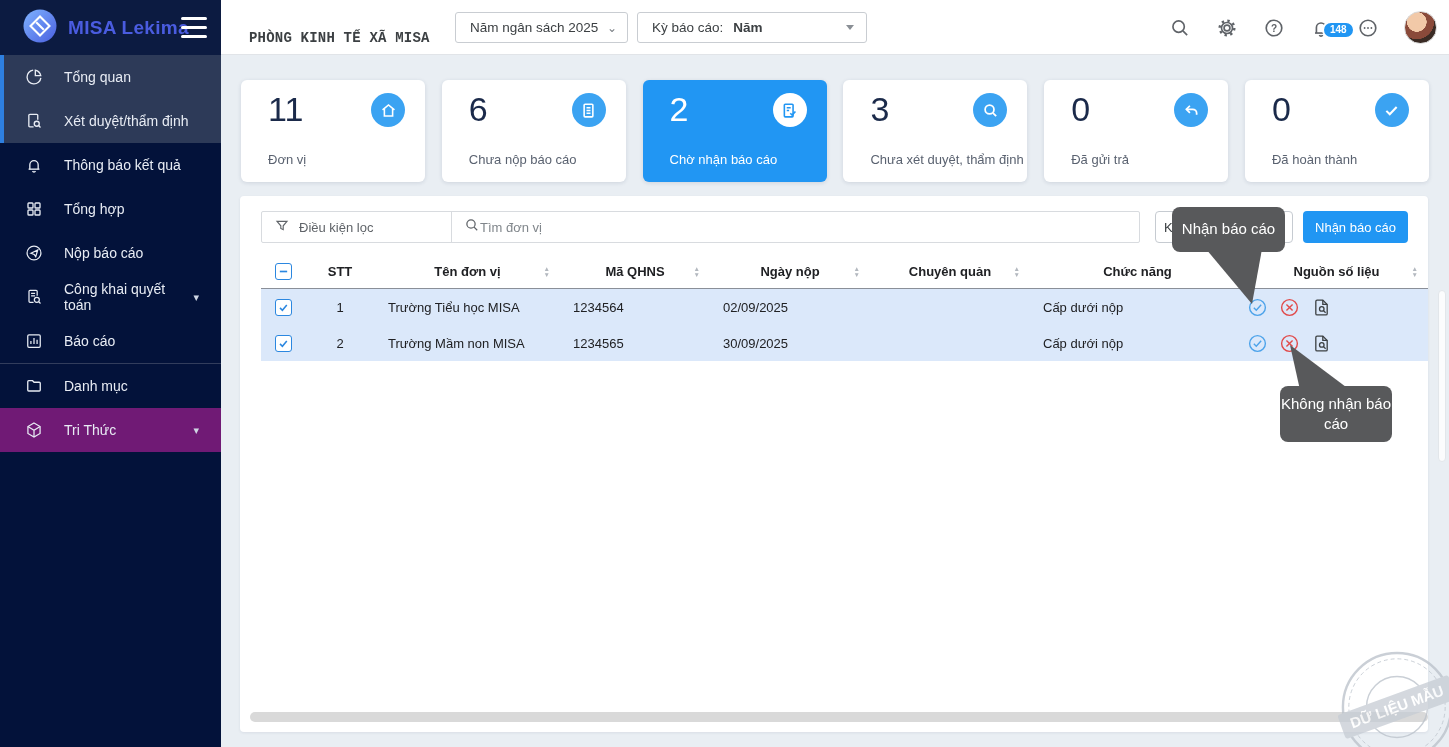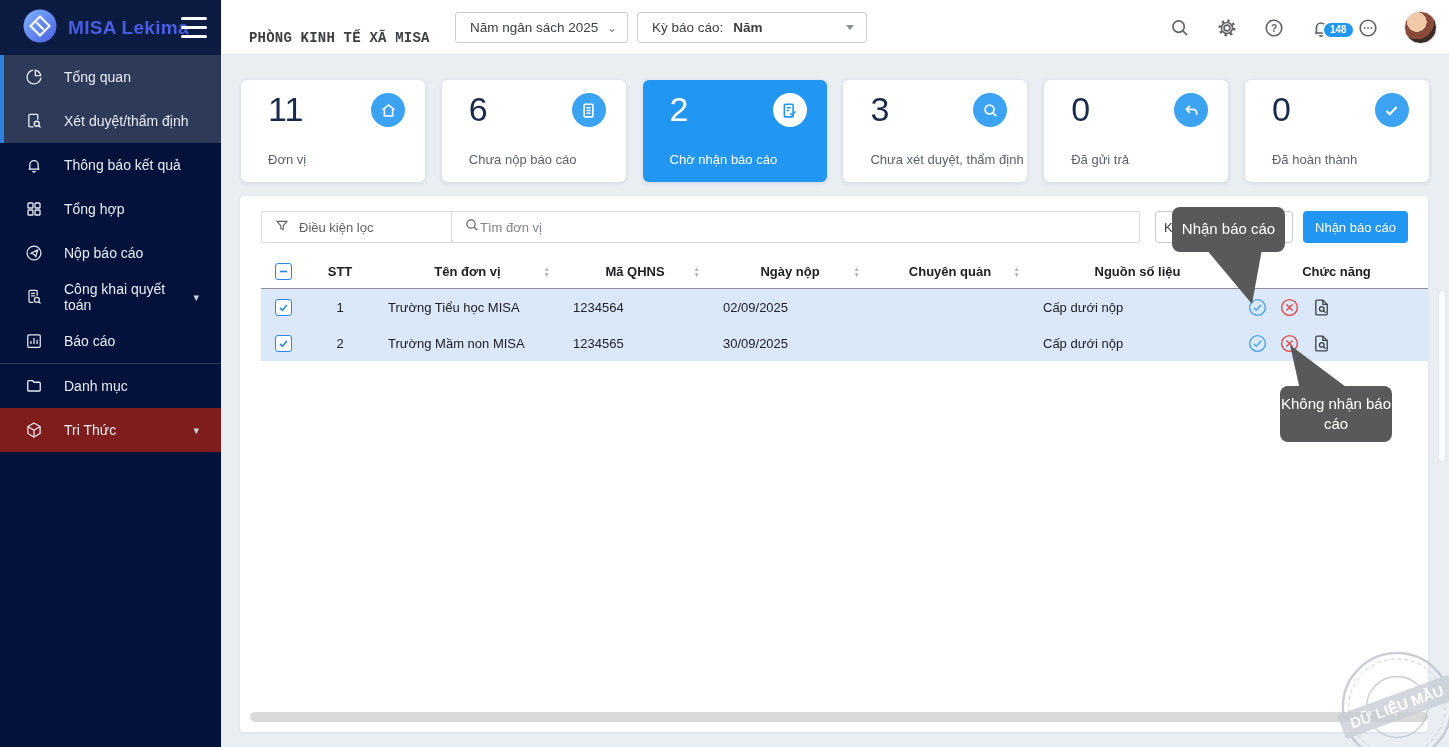--- a/index.html
+++ b/index.html
@@ -10,21 +10,21 @@
   .sidebar { position:absolute; left:0; top:0; width:221px; height:747px; background:#03123a; z-index:20; }
   .logo-row { position:relative; height:55px; background:#0c1b41; display:flex; align-items:center; padding-left:22px; }
   .logo-text { color:#4a5ce0; font-size:19px; font-weight:bold; margin-left:10px; letter-spacing:.3px; }
   .hamburger { position:absolute; right:14px; top:17px; width:26px; height:21px; display:flex; flex-direction:column; justify-content:space-between; cursor:pointer; }
   .hamburger span { display:block; height:2.6px; background:#ffffff; border-radius:2px; }
   .nav { position:absolute; top:55px; left:0; right:0; }
   .nav-item { position:relative; height:44px; display:flex; align-items:center; padding-left:24px; color:#e8ecf4; font-size:14px; font-weight:normal; cursor:pointer; }
   .nav-item .nicon { width:20px; height:20px; margin-right:20px; flex:0 0 20px; }
   .nav-group-active { position:relative; background:#2d3a58; }
   .nav-group-active::before { content:""; position:absolute; left:0; top:0; bottom:0; width:4px; background:#2e7fe0; }
-  .nav-item.hl2 { background:#7f1d1d;justify-content:center; }
+  .nav-item.hl2 { background:#701a75;justify-content:center; }
   .nav-divider { height:1px; background:#323d5c; margin:0; }
   .caret { margin-left:auto; margin-right:22px; color:#cfd6e4; font-size:11px; }
 
   
   .topbar { position:absolute; left:221px; top:0; right:0; height:55px; background:#ffffff; border-bottom:1px solid #e1e4e8; z-index:10; }
   .tb-title { position:absolute; left:28px; top:30px; font-size:14px; font-weight:bold; color:#3c4043; letter-spacing:.2px;font-family:Liberation Mono, monospace; }
   .dd { position:absolute; top:12px; height:31px; border:1px solid #c9cdd2; border-radius:3px; background:#fff; display:flex; align-items:center; font-size:13.5px; color:#3c4043; cursor:pointer;text-align:center; }
   .dd1 { left:234px; width:173px; padding:0 10px 0 14px; justify-content:space-between; }
   .dd2 { left:416px; width:230px; padding:0 12px 0 14px; }
   .dd2 .val { font-weight:bold; margin-left:10px; }
@@ -358,25 +358,25 @@
         </div>
       <div class="th">
           <span>Ngày nộp</span>
           <span class="sort">▲<span>▼</span></span>
         </div>
       <div class="th">
           <span>Chuyên quản</span>
           <span class="sort">▲<span>▼</span></span>
         </div>
       <div class="th">
+          <span>Chức năng</span>
+        </div>
+      <div class="th">
           <span>Nguồn số liệu</span>
           <span class="sort">▲<span>▼</span></span>
-        </div>
-      <div class="th">
-          <span>Chức năng</span>
         </div>
     </div>
 
     <div class="tbl-row" style="top:93px;">
       <div class="td-c">
           <span class="cbx">
         <svg width="11" height="11" viewBox="0 0 12 12" fill="none">
               <path d="M2.2 6.4l2.6 2.6 4.8-5.6" stroke="#2b87e0" stroke-width="1.7"></path>
             </svg>
       </span>

